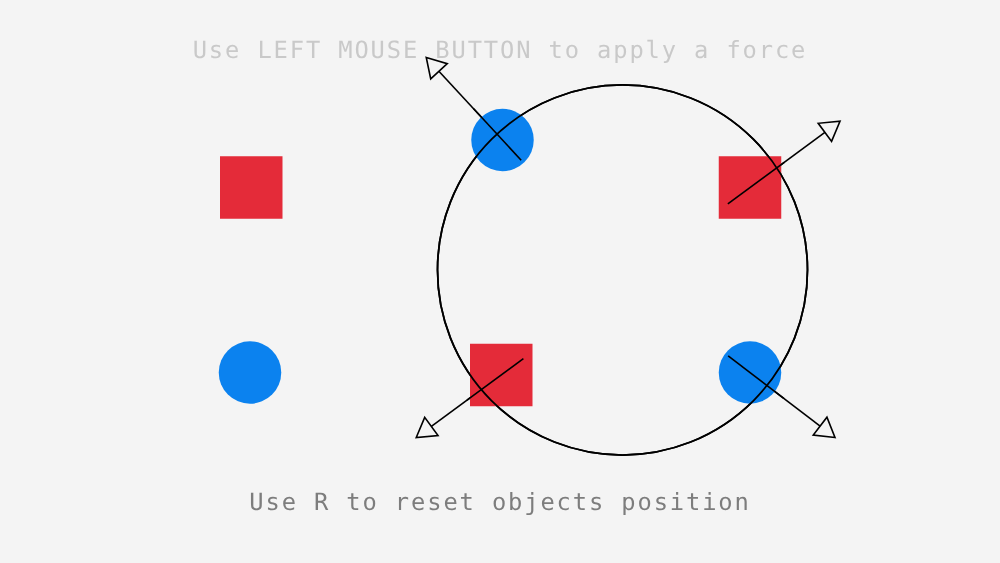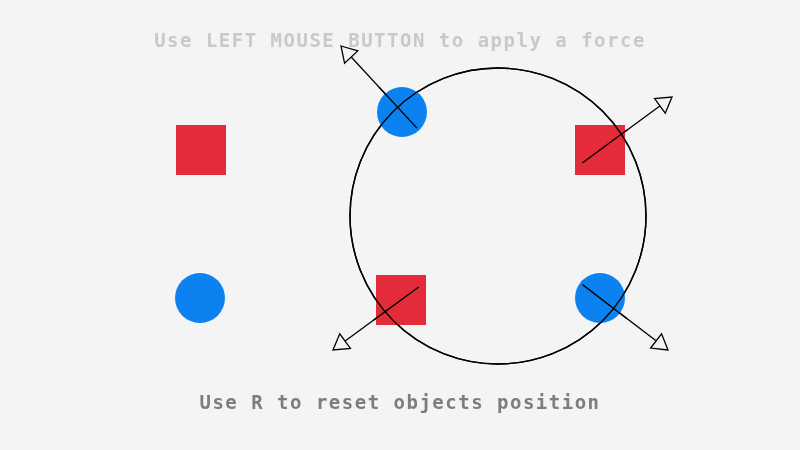--- a/index.html
+++ b/index.html
@@ -14,21 +14,20 @@
     overflow: hidden;
     position: relative;
   }
   #sim-stage {
     position: absolute;
     left: 0;
     top: 0;
     width: 800px;
     height: 450px;
     background: #f4f4f4;
-    font-weight: bold;
   }
   #sim-canvas {
     position: absolute;
     left: 0;
     top: 0;
     width: 800px;
     height: 450px;
     display: block;
   }
   .hint-text {

